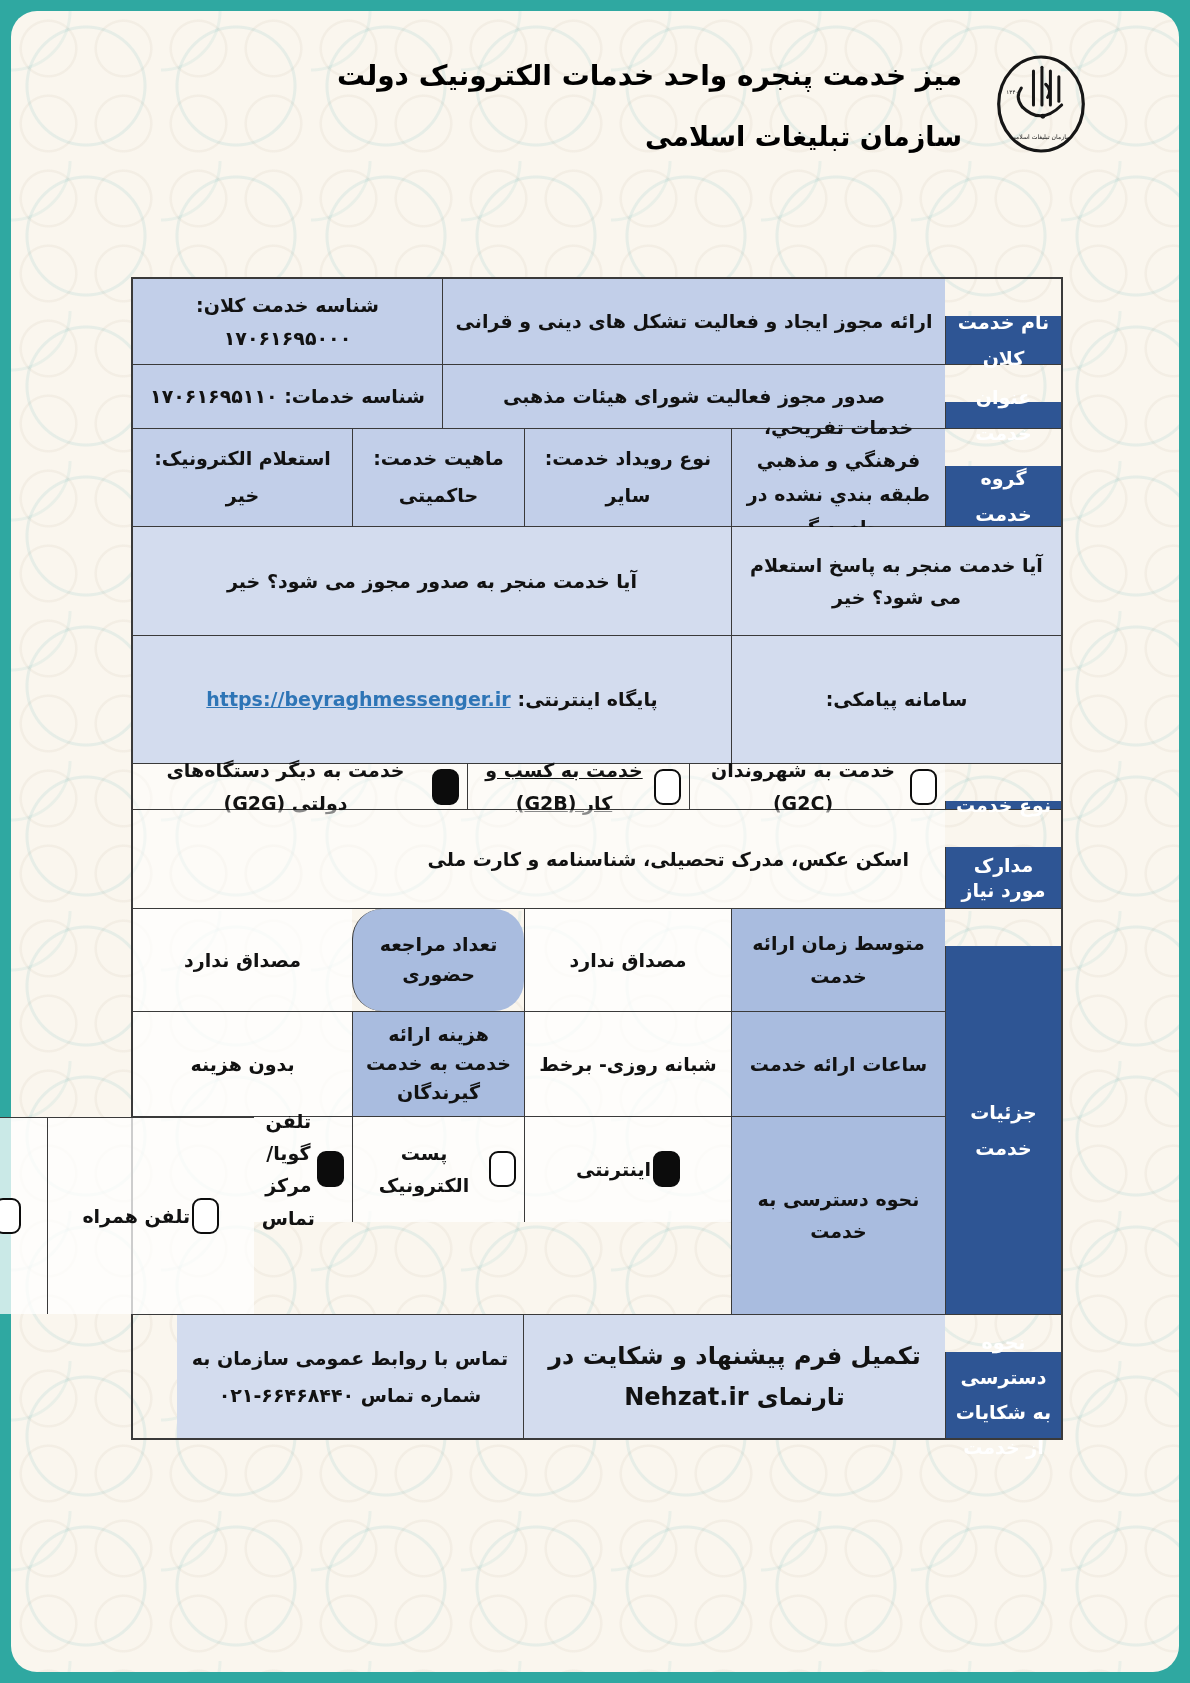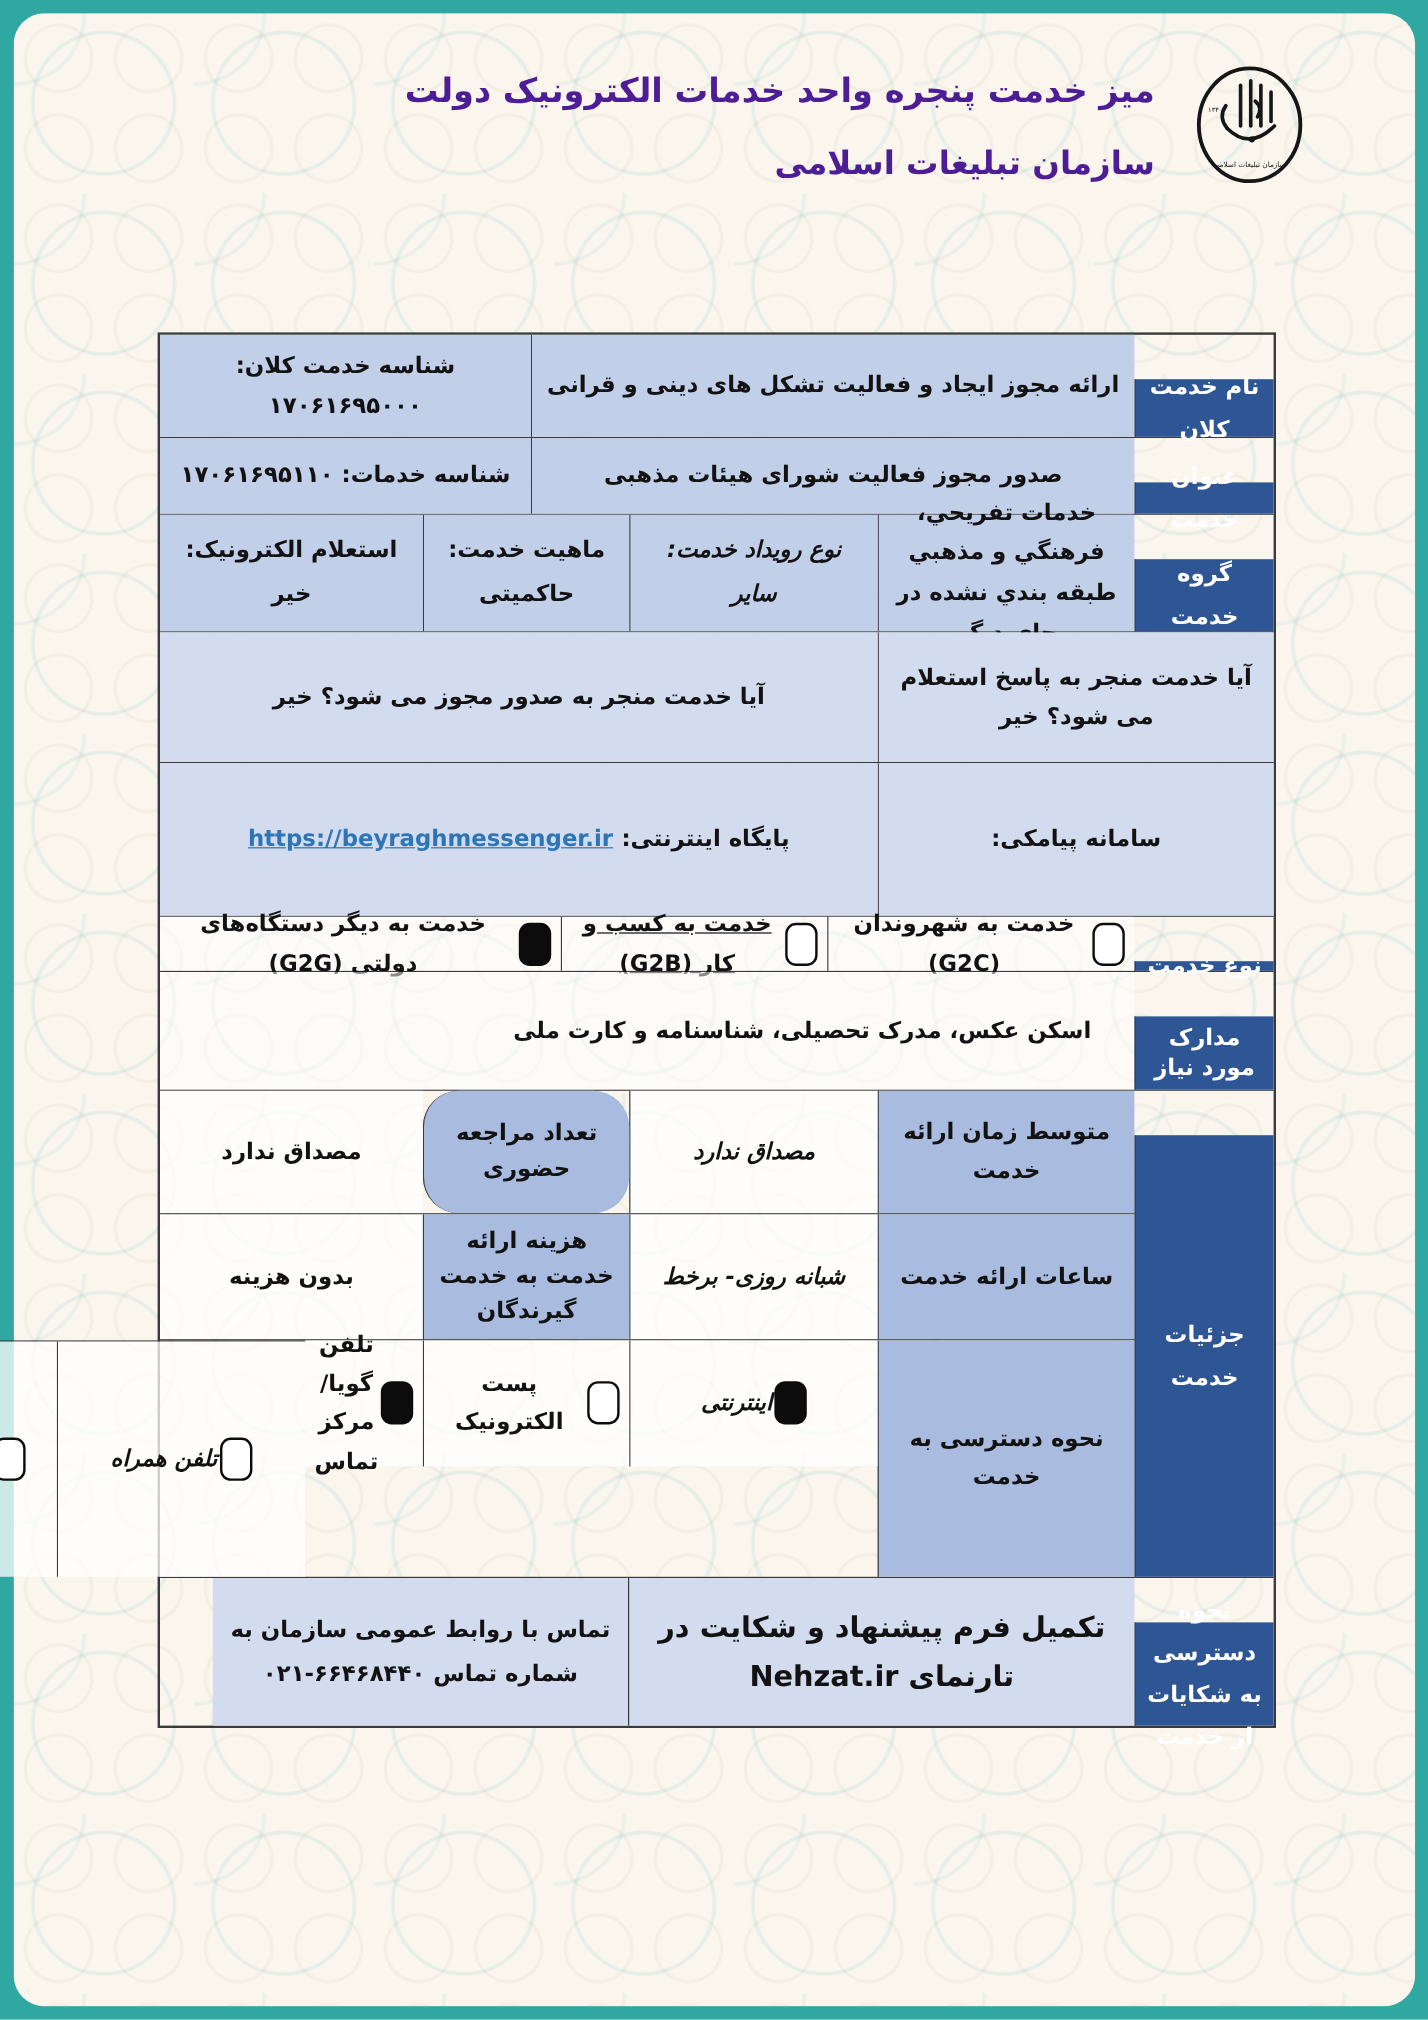--- a/index.html
+++ b/index.html
@@ -14,21 +14,21 @@
     background-color:#faf6ee;
     background-image:
       radial-gradient(circle at 50% 50%, transparent 57px, rgba(58,160,165,0.10) 58px, rgba(58,160,165,0.10) 60px, transparent 61px),
       radial-gradient(circle at 0 0, transparent 57px, rgba(58,160,165,0.08) 58px, rgba(58,160,165,0.08) 60px, transparent 61px),
       radial-gradient(circle at 50% 50%, transparent 26px, rgba(180,165,140,0.10) 27px, rgba(180,165,140,0.10) 28.5px, transparent 29.5px);
     background-size:150px 150px,150px 150px,75px 75px;
     z-index:0;
   }
   .header-title{
     position:absolute;top:62px;right:228px;z-index:2;
-    text-align:right;color:#4c1d95;font-weight:bold;
+    text-align:right;color:#000000;font-weight:bold;
   }
   .t1{font-size:28px;line-height:1;letter-spacing:-0.5px;}
   .t2{font-size:27px;line-height:1;margin-top:33px;letter-spacing:-0.5px;}
   .logo{position:absolute;top:52px;right:102px;width:94px;height:104px;z-index:2;}
 
   .doc-table{
     position:absolute;left:131px;top:277px;width:928px;z-index:1;
     border:2px solid #3a3a3a;direction:rtl;
     color:#121212;font-weight:bold;
   }
@@ -51,21 +51,21 @@
   .c-mblue{background:#a9bcdf;}
   .c-white{background:rgba(255,255,255,0.75);}
   .c-cream{background:rgba(255,255,255,0.50);}
 
   .w116{flex:0 0 116px;margin-top:37px;}
   .w503{flex:0 0 503px;}
   .w330{flex:0 0 330px;}
   .w256{flex:0 0 256px;}
   .w222{flex:0 0 222px;text-decoration:underline;}
   .w214{flex:0 0 214px;}
-  .w207{flex:0 0 207px;font-style:italic;}
+  .w207{flex:0 0 207px;}
   .w172{flex:0 0 172px;}
   .w422{flex:0 0 422px;}
   .wfx{flex:1;}
 
   .h85{height:85px;}.h63{height:63px;}.h97{height:97px;}.h108{height:108px;}
   .h127{height:127px;}.h45{height:45px;}.h98{height:98px;}.h405{height:405px;}
   .h102{height:102px;}.h105{height:105px;}.h198{height:198px;}.h123{height:123px;padding-left:44px;}
   .hfx{flex:1;}
 
   .two-line{gap:13px;line-height:1.25;}

